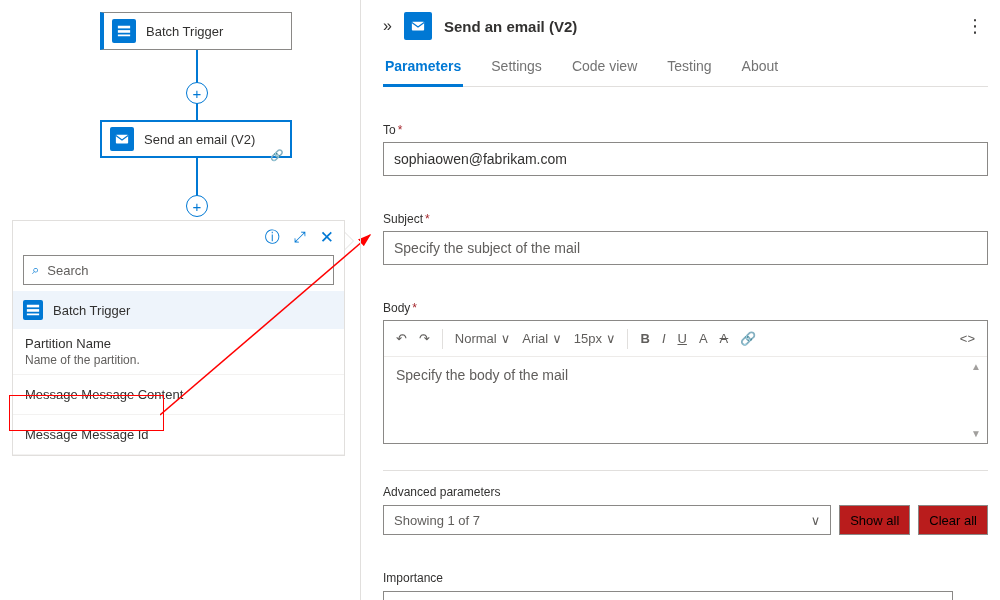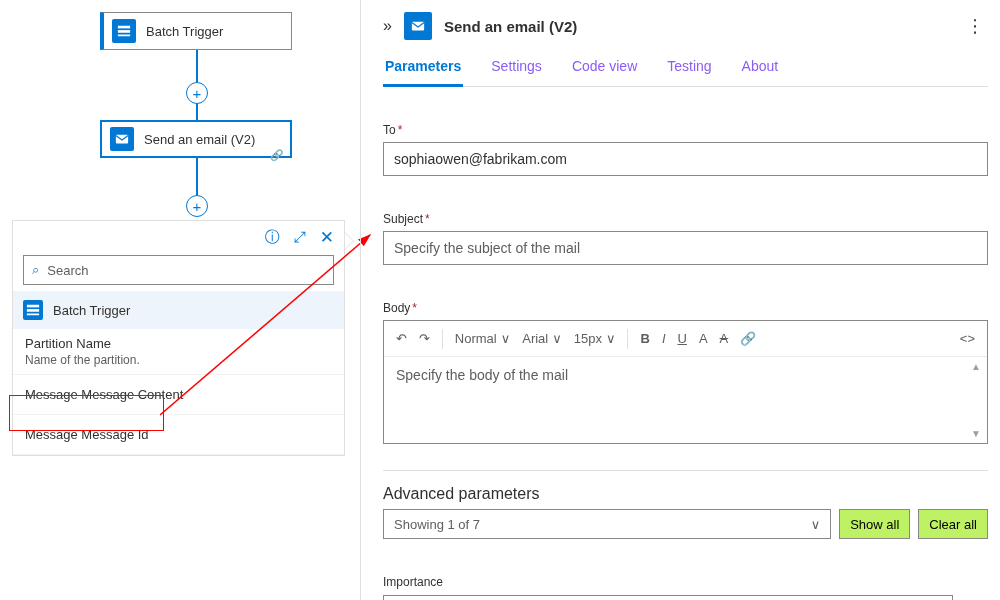--- a/index.html
+++ b/index.html
@@ -35,41 +35,41 @@
   .hl { position:absolute; border:1px solid red; left:9px; top:395px; width:155px; height:36px; pointer-events:none;}
 
   
   .panel { position:absolute; left:360px; top:0; right:0; bottom:0; border-left:1px solid #e1dfdd; padding: 0 12px 12px 22px; overflow:auto;}
   .panel-head { display:flex; align-items:center; height:52px; }
   .chevron-collapse { font-size:16px; color:#323130; margin-right:12px; cursor:pointer;}
   .panel-head .flow-icon { width:28px; height:28px; margin-right:12px;}
   .panel-title { font-size:15px; font-weight:600; flex:1;}
   .menu-dots { font-size:18px; color:#323130; cursor:pointer; padding:0 4px;}
   .tabs { display:flex; gap:26px; border-bottom:1px solid #e1dfdd; margin-top:6px;}
-  .tab { padding:0 2px 10px; font-size:14px; color:#8b5cf6; cursor:pointer; }
+  .tab { padding:0 2px 10px; font-size:14px; color:#737373; cursor:pointer; }
   .tab.active { color:#0078d4; font-weight:600; border-bottom:3px solid #0078d4; margin-bottom:-1px;}
   .field { margin-top:36px;}
   .field-label { font-size:12px; color:#323130; margin-bottom:5px; display:block;}
   .req { color:#a4262c; margin-left:2px;}
   .text-input { width:100%; height:34px; border:1px solid #8a8886; padding:16px 10px; font-size:14px; color:#323130; outline:none;}
   .text-input::placeholder{ color:#605e5c;}
   .body-box { border:1px solid #8a8886; }
   .toolbar { height:36px; border-bottom:1px solid #edebe9; display:flex; align-items:center; padding:0 10px; gap:8px; color:#605e5c; font-size:13px;}
   .toolbar .vsep { width:1px; height:20px; background:#e1dfdd; margin:0 2px;}
   .toolbar .tool { cursor:pointer; padding:2px 2px;}
   .toolbar .dd { display:flex; align-items:center; gap:4px;}
   .toolbar .grow { flex:1;}
   .body-area { min-height:86px; padding:10px 12px; color:#605e5c; font-size:14px; position:relative;}
   .body-area .scroll-up { position:absolute; right:6px; top:4px; color:#a19f9d; font-size:10px;}
   .body-area .scroll-dn { position:absolute; right:6px; bottom:4px; color:#a19f9d; font-size:10px;}
   .divider { height:1px; background:#e1dfdd; margin:26px 0 14px;}
-  .adv-label { font-size:16px; color:#323130; margin-bottom:6px;}
+  .adv-label { font-size:12px; color:#323130; margin-bottom:6px;}
   .adv-row { display:flex; gap:8px; align-items:flex-end;}
   .adv-select { flex:1; height:30px; border:1px solid #8a8886; display:flex; align-items:center; justify-content:space-between; padding:0 10px; color:#605e5c; font-size:13px; cursor:pointer;}
-  .small-btn { height:30px; border:1px solid #8a8886; background:#bef264; padding:0 10px; font-size:13px; cursor:pointer;}
+  .small-btn { height:30px; border:1px solid #8a8886; background:#b91c1c; padding:0 10px; font-size:13px; cursor:pointer;}
   .imp-row { display:flex; gap:10px; align-items:center; margin-top:6px;}
   .imp-select { flex:1; height:32px; border:1px solid #8a8886; display:flex; align-items:center; justify-content:space-between; padding:0 10px; font-size:14px; cursor:pointer;}
   .imp-x { color:#0078d4; font-size:20px; cursor:pointer; padding:0 4px;}
 
   
   .arrow-svg { position:absolute; left:160px; top:150px; pointer-events:none; }
 
   
   .picker-caret { position:absolute; left:345px; top:232px; width:0;height:0;border-top:9px solid transparent;border-bottom:9px solid transparent;border-left:9px solid #e1dfdd;}
   .picker-caret::after{content:"";position:absolute;left:-9px;top:-8px;width:0;height:0;border-top:8px solid transparent;border-bottom:8px solid transparent;border-left:8px solid #fff;}

